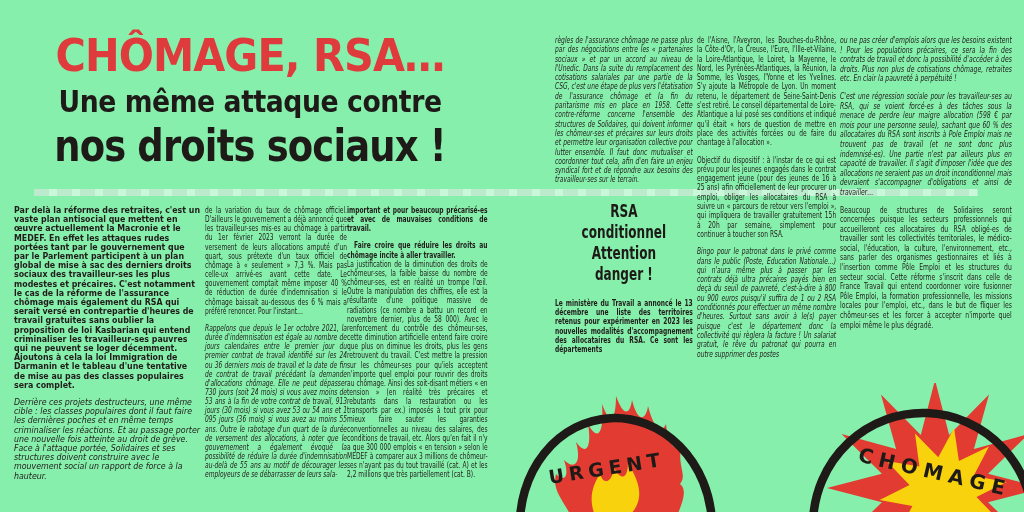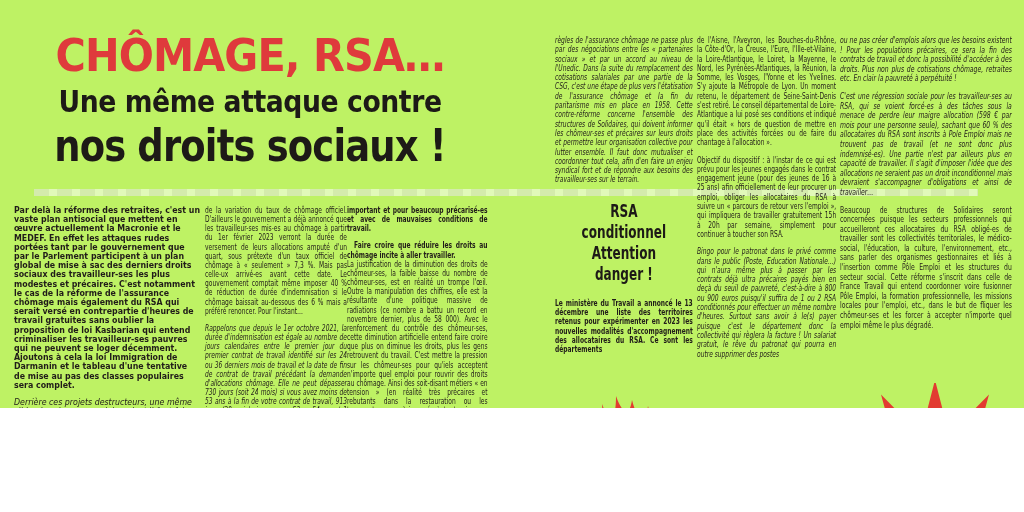--- a/index.html
+++ b/index.html
@@ -1,17 +1,17 @@
 <!DOCTYPE html>
 <html lang="fr"><head>
 <meta charset="utf-8">
 <style>
   html,body{margin:0;padding:0;background:#ffffff;}
   .sheet{
-    position:relative;width:1024px;height:408px;overflow:hidden;background:#bef264;
+    position:relative;width:1024px;height:512px;overflow:hidden;background:#86efac;
     font-family:"DejaVu Sans","Liberation Sans",sans-serif;color:#201c19;text-decoration:underline;
   }
   
   .ghost{
     position:absolute;left:34px;top:189px;width:944px;height:7px;
     background:repeating-linear-gradient(90deg,#e7e7e7 0 15px,#ffffff 15px 23px);
     opacity:.55;filter:blur(.7px);
   }
   
   .headline{position:absolute;left:0;top:30px;width:500px;text-align:center;}

